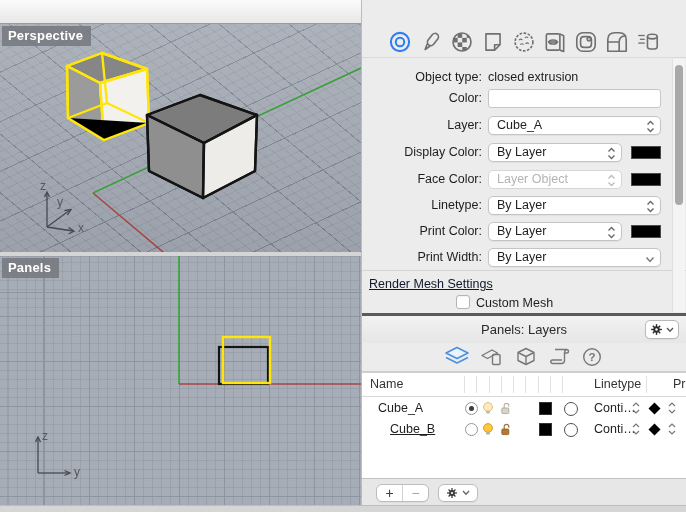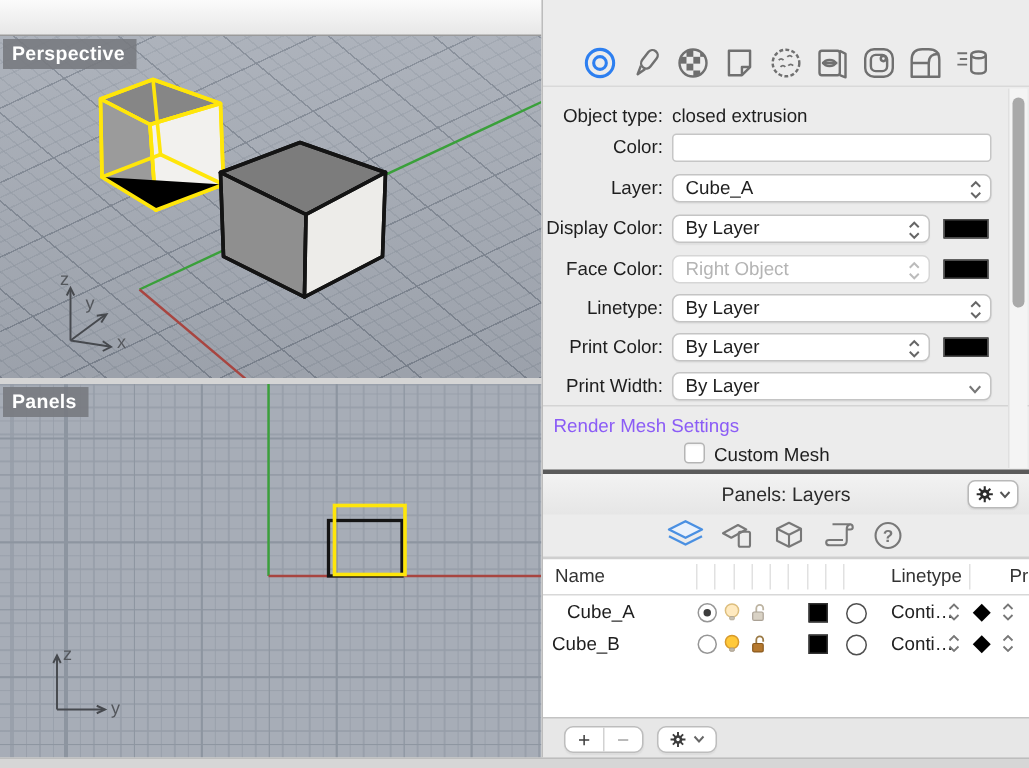--- a/index.html
+++ b/index.html
@@ -49,35 +49,35 @@
     border:1px solid #b9b9b9; border-radius:5px; display:flex; align-items:center;
     justify-content:center; gap:3px; box-shadow:0 1px 1px rgba(0,0,0,0.06); }
   .icon-strip { position:absolute; left:0; width:100%; display:flex; align-items:center;
     justify-content:center; }
   .tabbtn { display:flex; align-items:center; justify-content:center; }
 
   .props-icons { top:27px; height:31px; gap:5px; border-bottom:1px solid #d9d9d9; }
   .layers-icons { top:343px; height:29px; gap:9px; border-bottom:1px solid #cfcfcf; }
 
   
-  .frow { position:absolute; left:0; right:25px; height:20px; display:flex; align-items:center; }
+  .frow { position:absolute; left:0; right:25px; height:20px; display:flex; align-items:center;padding-left:40px; }
   .flabel { width:80px; text-align:right; margin-right:6px; flex:none; font-size:12.5px; color:#1e1e1e; }
   .fvalue { font-size:12.5px; color:#1e1e1e; }
   .tfield { flex:1; height:19px; background:#fff; border:1px solid #c6c6c6; border-radius:3px;
     font-family:"Liberation Sans",sans-serif; font-size:12.5px; padding:0 5px; outline:none; }
   .mselect { position:relative; height:19px; background:#fff; border:1px solid #c4c4c4;
     border-radius:5px; padding:0 20px 0 8px; font-size:12.5px; line-height:17px; color:#1e1e1e;
     box-shadow:0 1px 1px rgba(0,0,0,0.05); white-space:nowrap; overflow:hidden; }
   .mselect.grow { flex:1; }
   .mselect.w172 { width:172px; }
   .mselect .stepper { position:absolute; right:5px; top:3px; }
   .mselect.disabled { color:#b4b4b4; border-color:#d6d6d6; box-shadow:none; }
   .swatch { width:30px; height:13px; background:#000; border:1px solid #4a4a4a; margin-left:9px; flex:none; }
   .hsep { position:absolute; left:0; right:0; height:1px; background:#d4d4d4; }
-  .section-label { position:absolute; left:7px; font-size:12.5px; color:#8b5cf6; }
+  .section-label { position:absolute; left:7px; font-size:12.5px; color:#0f172a;text-decoration:underline; }
   .checkbox { position:absolute; width:14px; height:14px; background:#fff; border:1px solid #b5b5b5;
     border-radius:3px; box-shadow:inset 0 1px 1px rgba(0,0,0,0.05); }
   .scroll-track { position:absolute; right:1px; top:59px; width:13px; height:253px; background:#f4f4f4;
     border-left:1px solid #e0e0e0; }
   .scroll-thumb { position:absolute; right:2px; top:6px; width:8px; height:140px; background:#a9a9a9; border-radius:4px; }
   .splitter { position:absolute; left:0; top:313px; width:100%; height:3px; background:#5a5a5a; }
 
   
   .layers-table { position:absolute; left:0; top:372px; width:100%; height:106px; background:#fff;
     border-top:1px solid #cfcfcf; }
@@ -291,21 +291,21 @@
           <polyline points="1.5,4.5 4.5,1.5 7.5,4.5" stroke="#666" fill="none" stroke-width="1.3"></polyline>
           <polyline points="1.5,8.5 4.5,11.5 7.5,8.5" stroke="#666" fill="none" stroke-width="1.3"></polyline>
         </svg>
       </div>
       <span class="swatch"></span>
     </div>
 
     <div class="frow" style="top:169px;">
       <span class="flabel">Face Color:</span>
       <div class="mselect w172 disabled">
-        <span>Right Object</span>
+        <span>Layer Object</span>
         <svg class="stepper" width="9" height="13" viewBox="0 0 9 13">
           <polyline points="1.5,4.5 4.5,1.5 7.5,4.5" stroke="#bbb" fill="none" stroke-width="1.3"></polyline>
           <polyline points="1.5,8.5 4.5,11.5 7.5,8.5" stroke="#bbb" fill="none" stroke-width="1.3"></polyline>
         </svg>
       </div>
       <span class="swatch"></span>
     </div>
 
     <div class="frow" style="top:195px;">
       <span class="flabel">Linetype:</span>
@@ -458,21 +458,21 @@
         </span>
         <span class="cell-abs" style="left:306px; top:4px;">
           <svg width="8" height="12" viewBox="0 0 8 12">
               <polyline points="1,4 4,1 7,4" stroke="#777" fill="none" stroke-width="1.2"></polyline>
               <polyline points="1,8 4,11 7,8" stroke="#777" fill="none" stroke-width="1.2"></polyline>
             </svg>
         </span>
       </div>
 
       <div class="lrow" style="top:46px;">
-        <span style="position:absolute; left:6px; top:3px;">Cube_B</span>
+        <span style="position:absolute; left:28px; top:3px;text-decoration:underline;">Cube_B</span>
         <span class="cell-abs" style="left:102px; top:0; width:14px; height:21px;">
           <span class="radio"></span>
         </span>
         <span class="cell-abs" style="left:118px; top:0; width:15px; height:21px;">
           <svg width="14" height="15" viewBox="0 0 14 15">
             <circle cx="7" cy="6" r="4.4" fill="#ffc93a" stroke="#d89a2b" stroke-width="1"></circle>
             <rect x="5.4" y="10" width="3.2" height="2.2" rx="0.8" fill="#c0b8a8" stroke="#a89d8a" stroke-width="0.6"></rect>
           </svg>
         </span>
         <span class="cell-abs" style="left:136px; top:0; width:15px; height:21px;">

